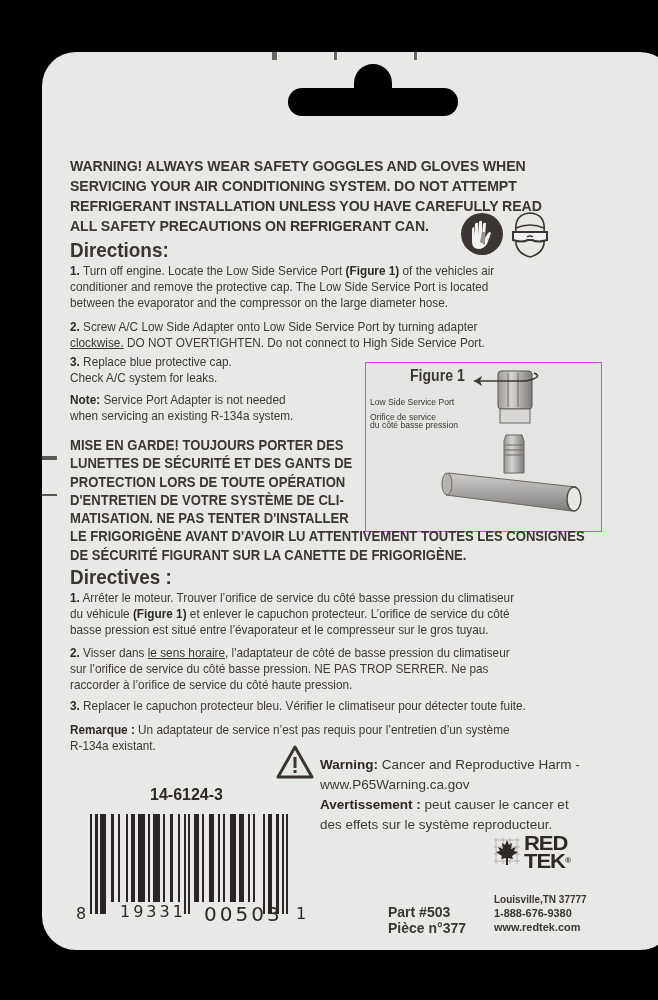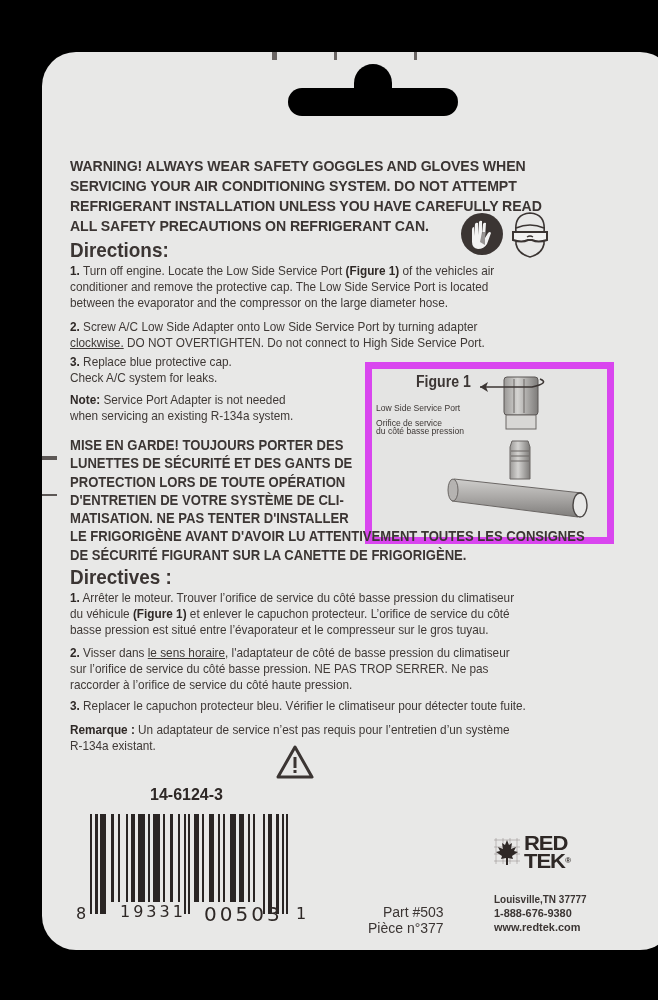--- a/index.html
+++ b/index.html
@@ -11,30 +11,30 @@
   .hang-hole-top{position:absolute;left:110px;top:64px;width:38px;height:36px;background:#000;border-radius:19px 19px 0 0;}
   .hang-hole-wrap{position:absolute;left:202px;top:0;width:256px;height:120px;}
   .tick{position:absolute;background:#6a6563;}
   .abs{position:absolute;}
   .warn-en{left:28px;top:104px;width:520px;font-family:"Liberation Sans",sans-serif;font-weight:bold;
            font-size:15.2px;line-height:20px;letter-spacing:-0.1px;color:#3b3533;transform:scaleX(0.93);transform-origin:left top;white-space:nowrap;}
   .h-dir{font-weight:bold;font-size:21px;color:#3b3533;transform:scaleX(0.9);transform-origin:left top;white-space:nowrap;}
   .p{font-size:13.4px;line-height:16px;color:#3f3936;transform:scaleX(0.88);transform-origin:left top;white-space:nowrap;}
   .p b{color:#2e2826;}
   .u{text-decoration:underline;}
-  .fig{position:absolute;left:323px;top:310px;width:235px;height:168px;border:7px solid #d946ef;background:#e4e4e3;}
+  .fig{position:absolute;left:323px;top:310px;width:235px;height:168px;border:1px solid #d946ef;background:#e4e4e3;}
   .fig-title{position:absolute;left:44px;top:4px;font-weight:bold;font-size:16px;color:#3c3634;transform:scaleX(0.88);transform-origin:left top;white-space:nowrap;}
   .fig-label{position:absolute;left:4px;font-size:9.5px;line-height:10px;color:#3c3634;transform:scaleX(0.9);transform-origin:left top;white-space:nowrap;}
   .warn-fr{left:28px;top:384px;font-weight:bold;font-size:15.2px;line-height:18.3px;color:#3b3533;transform:scaleX(0.86);transform-origin:left top;white-space:nowrap;}
   .p65{font-size:13.5px;line-height:20px;color:#3f3936;white-space:nowrap;}
   .p65 b{color:#2e2826;}
   .sku{left:108px;top:734px;font-weight:bold;font-size:16px;color:#2e2826;}
   .barcode{position:absolute;left:48px;top:762px;width:208px;height:120px;}
   .bc-digit{position:absolute;font-family:"DejaVu Sans",sans-serif;font-size:16px;color:#2e2826;}
-  .part{left:326px;top:852px;font-weight:normal;font-size:14px;line-height:16px;color:#3b3533;text-align:right;}
+  .part{left:346px;top:852px;font-weight:bold;font-size:14px;line-height:16px;color:#3b3533;}
   .brand{left:452px;top:786px;}
   .addr{left:452px;top:840px;font-weight:bold;font-size:10.5px;line-height:14px;color:#3b3533;white-space:nowrap;transform:scaleX(0.95);transform-origin:left top;}
   .edge-mark{position:absolute;height:4px;background:#5d5856;}
 </style>
 </head>
 <body>
 
 <div class="card">
 
   <div class="hang-hole-wrap">
@@ -161,20 +161,26 @@
   <div class="abs p" style="left:28px;top:670px;">
     <div><b>Remarque :</b><span> Un adaptateur de service n’est pas requis pour l’entretien d’un système</span></div>
     <div>R-134a existant.</div>
   </div>
 
   <svg class="abs" style="left:233px;top:692px;" width="40" height="36" viewBox="0 0 40 36">
     <path d="M20 3 L37 33 L3 33 Z" fill="none" stroke="#3b3533" stroke-width="3" stroke-linejoin="round"></path>
     <rect x="18.5" y="13" width="3" height="11" fill="#3b3533"></rect>
     <rect x="18.5" y="26" width="3" height="3" fill="#3b3533"></rect>
   </svg>
+  <div class="abs p65" style="left:278px;top:703px;">
+    <div><b>Warning:</b><span> Cancer and Reproductive Harm -</span></div>
+    <div>www.P65Warning.ca.gov</div>
+    <div><b>Avertissement :</b><span>  peut causer le cancer et</span></div>
+    <div>des effets sur le système reproducteur.</div>
+  </div>
 
   <div class="abs sku">14-6124-3</div>
 
   <div class="barcode">
     <svg width="208" height="100" viewBox="0 0 208 100" style="position:absolute;left:0;top:0;">
       <g fill="#2a2524">
         <rect x="0" y="0" width="2" height="100"></rect>
           <rect x="5" y="0" width="3" height="100"></rect>
           <rect x="10" y="0" width="6" height="100"></rect>
         <rect x="21" y="0" width="3" height="88"></rect>

